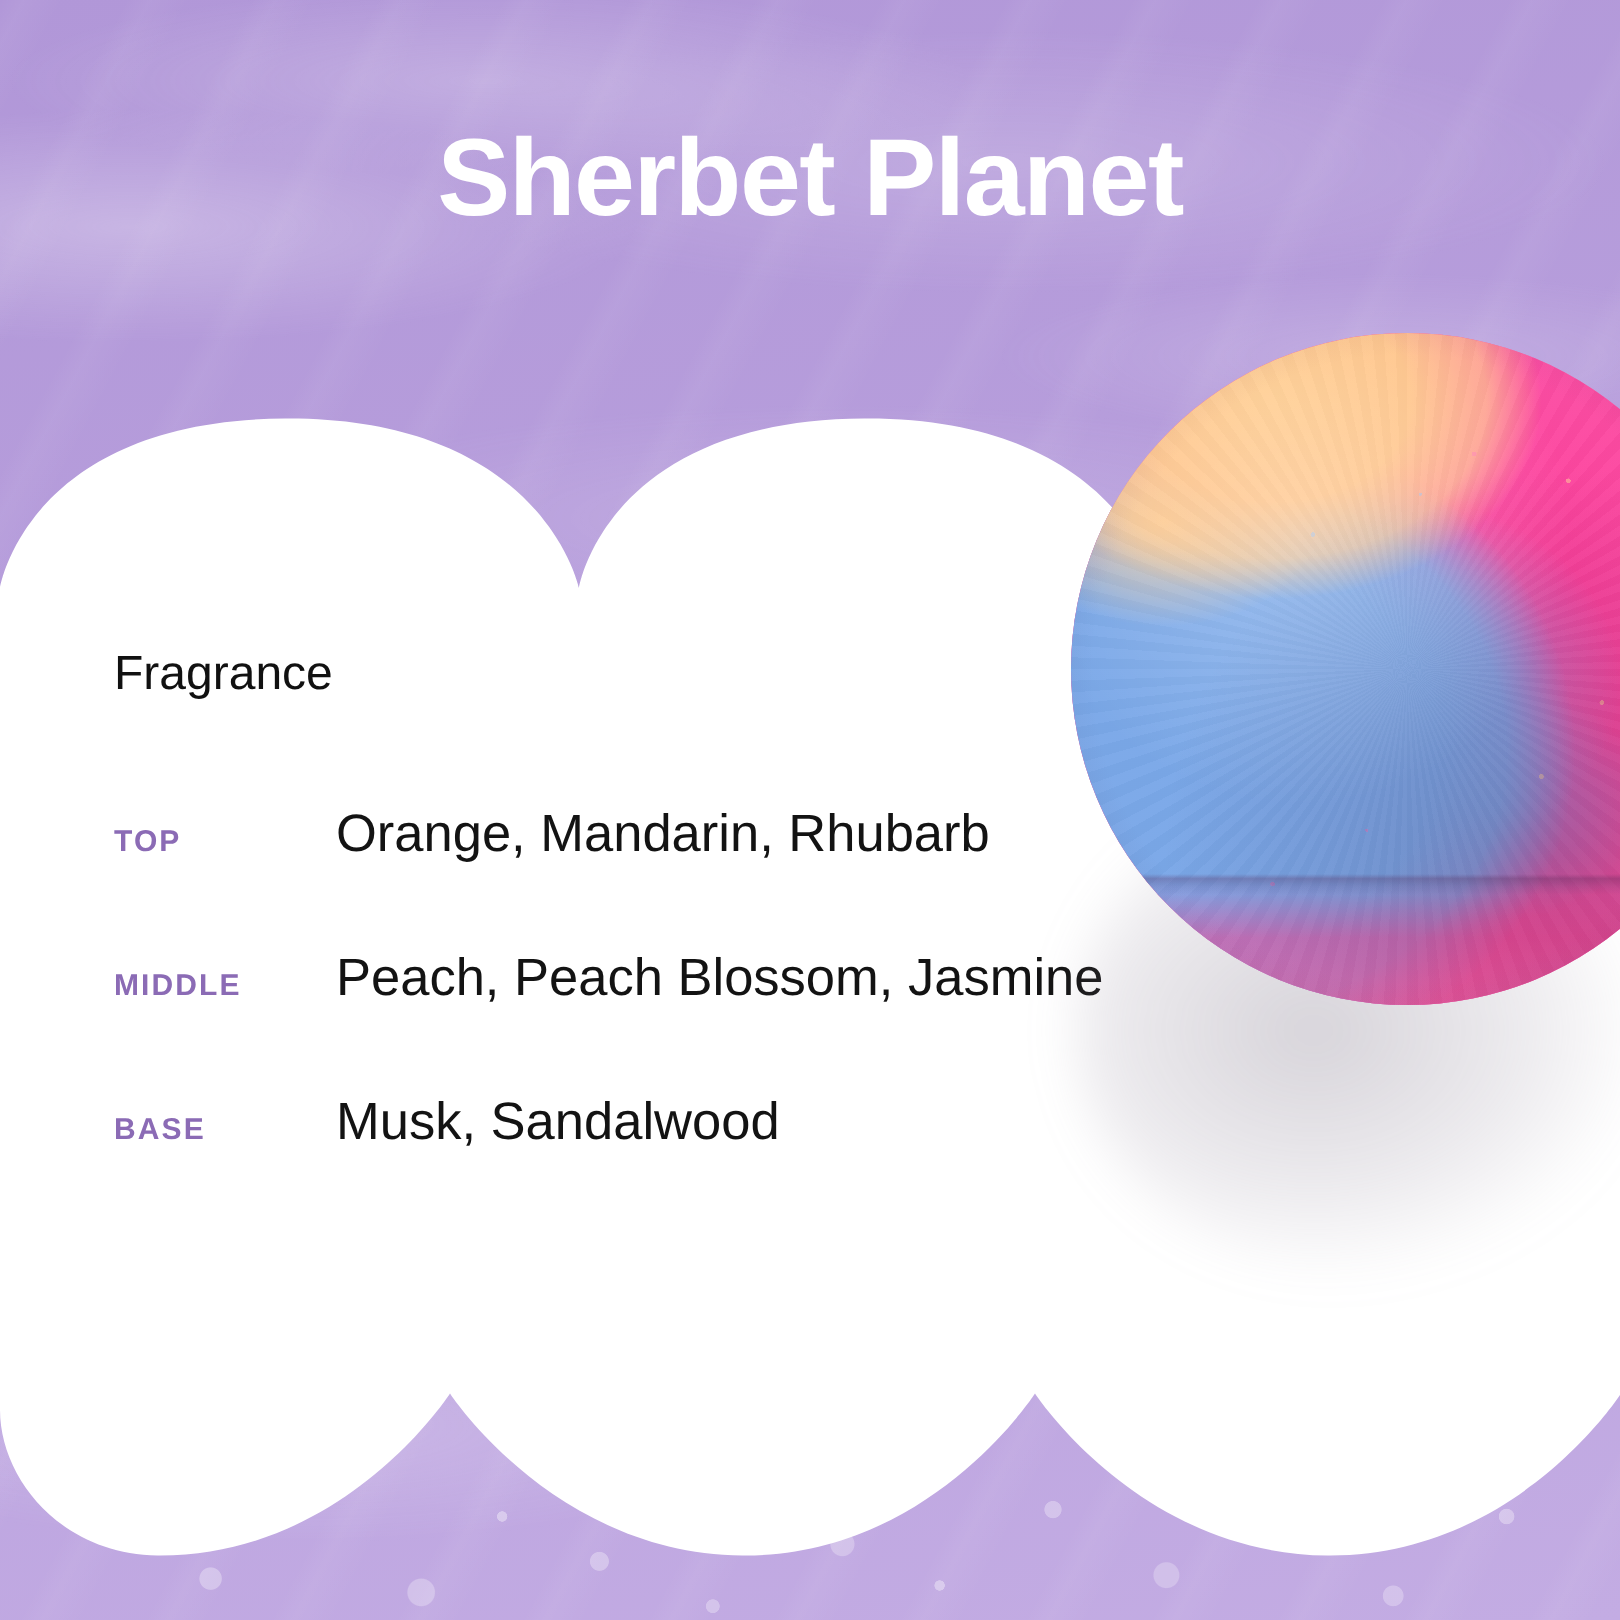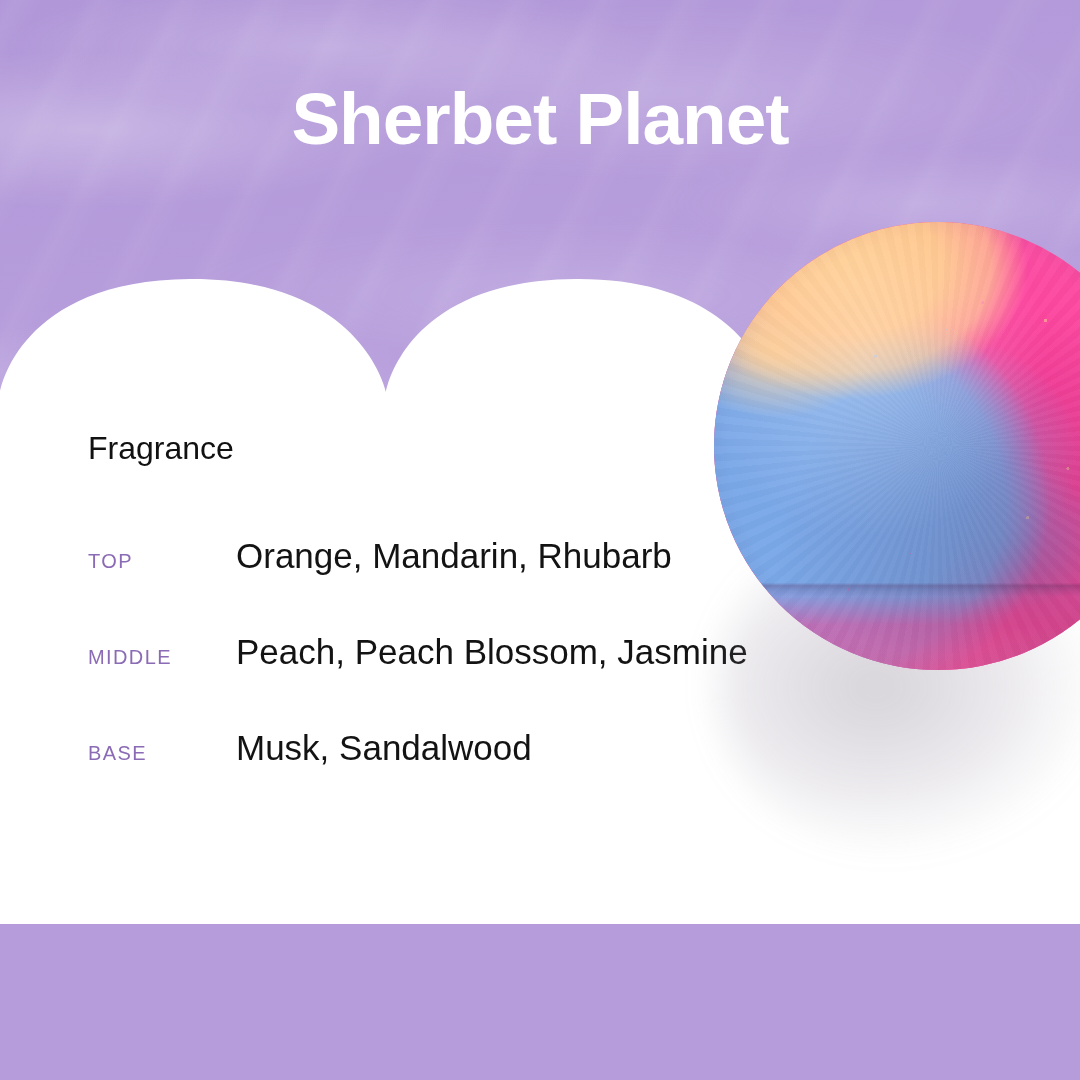--- a/index.html
+++ b/index.html
@@ -3,21 +3,21 @@
 <meta charset="utf-8">
 <title>Sherbet Planet</title>
 <style>
   html,body{margin:0;padding:0;}
   body{
     width:1080px;height:1080px;overflow:hidden;
     font-family:"Liberation Sans","DejaVu Sans",sans-serif;
     background:#b69cdb;
   }
   .card{
-    position:relative;width:1080px;height:924px;overflow:hidden;
+    position:relative;width:1080px;height:1080px;overflow:hidden;
     background:#b69cdb;
   }
 
   
   .bg{position:absolute;inset:0;z-index:0;}
   .bg-base{
     position:absolute;inset:0;
     background:
       linear-gradient(170deg,#b197d8 0%,#b79edc 38%,#bda5e0 70%,#c3ace3 100%);
   }
@@ -76,34 +76,34 @@
     margin:0;padding-top:12px;
     font-size:45px;font-weight:normal;letter-spacing:0px;
     color:#ece2f6;line-height:1.05;
   }
 
   
   .white-sheet{position:absolute;left:0;top:0;width:1080px;height:1080px;z-index:2;}
   .white-sheet svg{display:block;}
 
   
-  .info{position:absolute;left:88px;top:432px;z-index:5;width:720px;}
+  .info{position:absolute;left:76px;top:432px;z-index:5;width:720px;}
   .frag-label{
     font-size:32px;font-weight:normal;color:#111111;
     line-height:1.0;margin:0;
   }
   .frag-value{
     font-size:56px;font-weight:bold;color:#9a72c4;
     line-height:1.0;margin:0;padding-top:30px;letter-spacing:-0.5px;
   }
   .notes{margin-top:46px;}
   .note-row{display:flex;align-items:baseline;margin-bottom:31px;}
   .note-key{
     width:148px;flex:0 0 148px;
-    font-size:20px;font-weight:normal;color:#8b6bb5;
+    font-size:20px;font-weight:bold;color:#8b6bb5;
     letter-spacing:1.4px;text-transform:uppercase;margin-top:40px;
   }
   .note-val{
     font-size:35px;font-weight:normal;color:#131313;
     line-height:1.05;white-space:nowrap;
   }
 
   
   .bomb-wrap{position:absolute;left:706px;top:222px;width:390px;height:480px;z-index:6;}
   .bomb-shadow{

